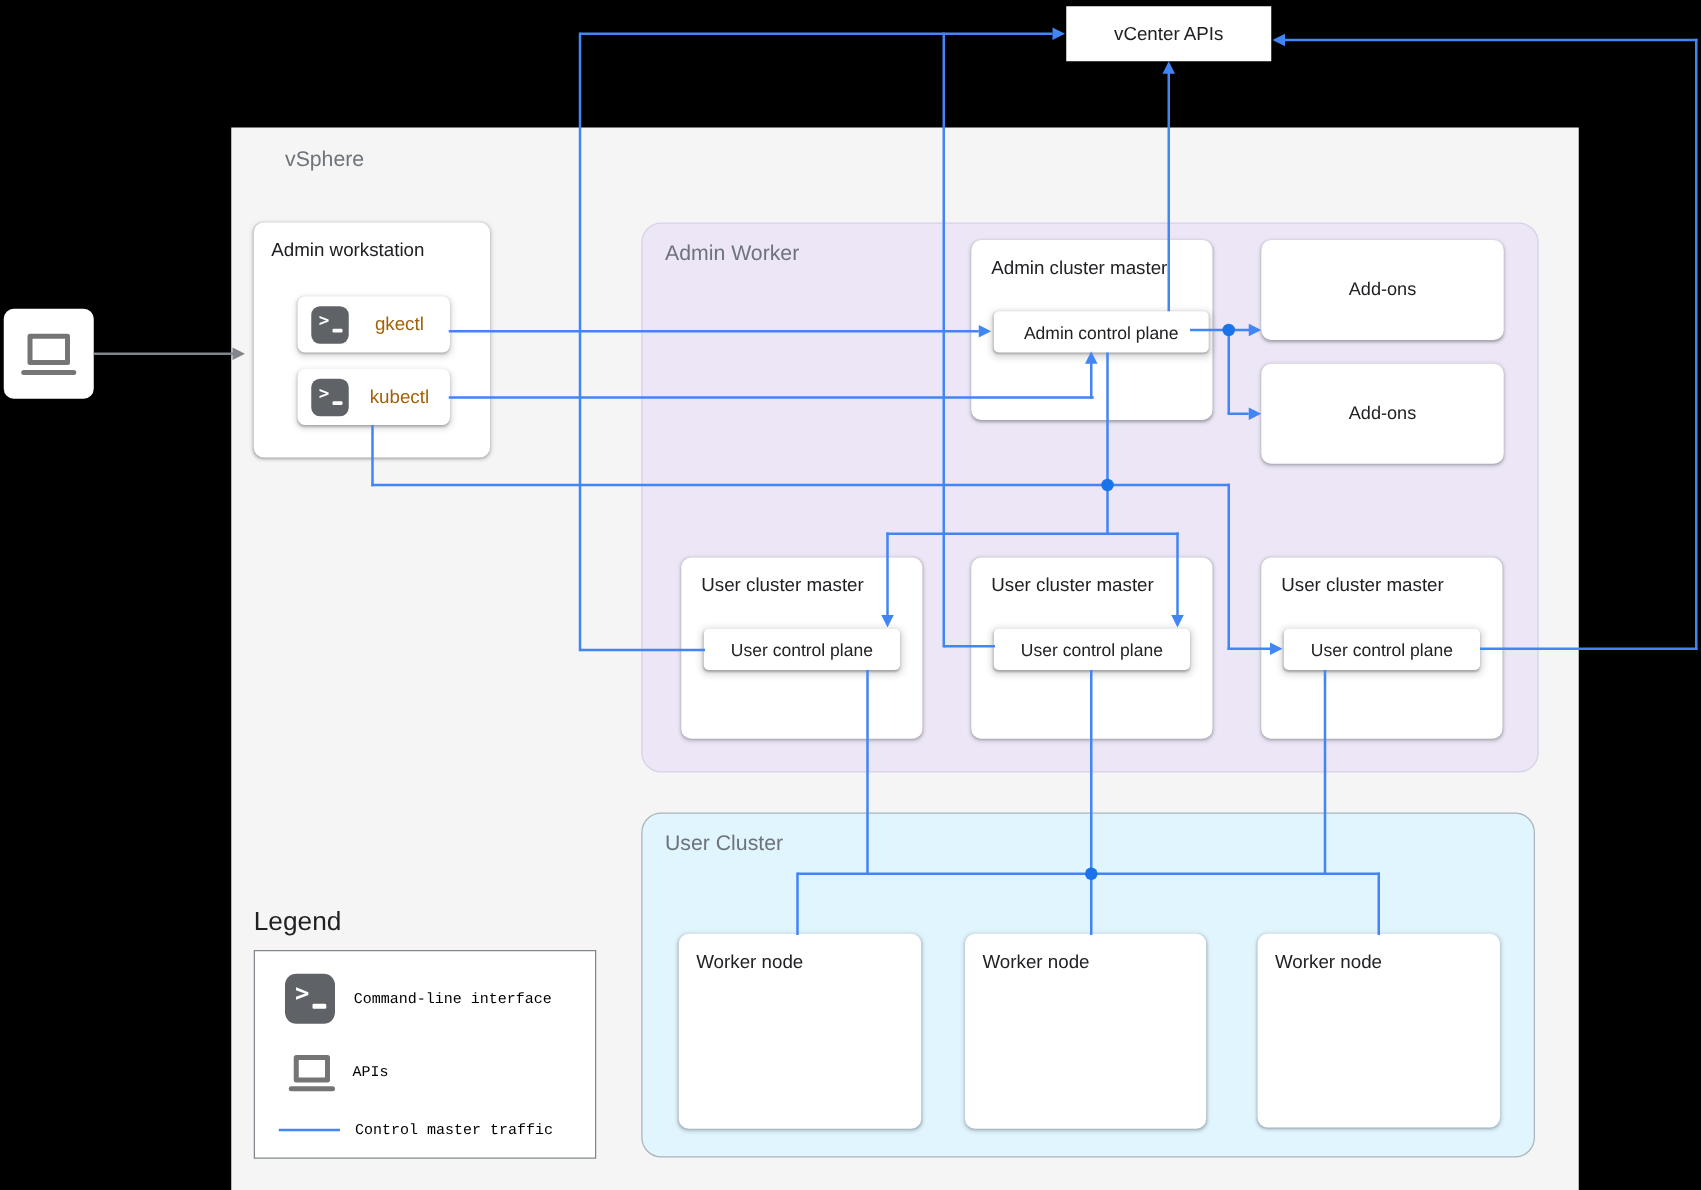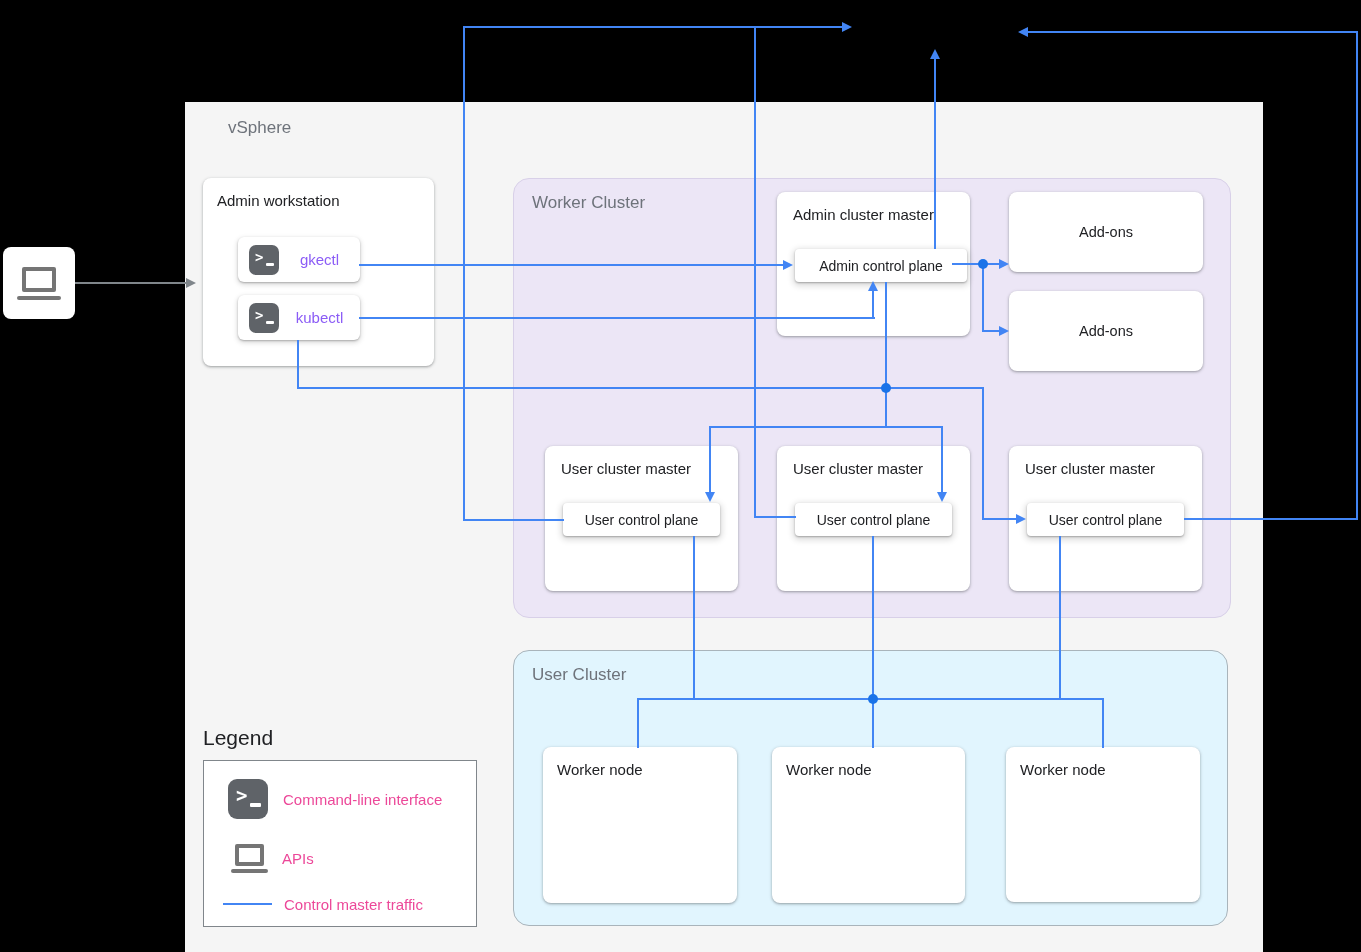--- a/index.html
+++ b/index.html
@@ -14,25 +14,25 @@
   .region-label{color:#6E737B;font-size:17px;white-space:nowrap;}
   .admin-cluster{left:513px;top:178px;width:718px;height:440px;background:#ECE6F6;border:1px solid #D8D0E8;border-radius:16px;box-sizing:border-box;}
   .user-cluster{left:513px;top:650px;width:715px;height:276px;background:#E1F5FE;border:1px solid #A9B4BB;border-radius:16px;box-sizing:border-box;}
   
   .card{position:absolute;background:#fff;border-radius:8px;box-shadow:0 1px 2px rgba(60,64,67,.30),0 1px 3px 1px rgba(60,64,67,.15);box-sizing:border-box;}
   .card .title{position:absolute;left:16px;top:14px;font-size:15px;color:#202124;white-space:nowrap;}
   .cp{position:absolute;background:#fff;border-radius:4px;box-shadow:0 1px 2px rgba(0,0,0,.28),0 2px 6px 2px rgba(0,0,0,.14);
       display:flex;align-items:center;justify-content:center;font-size:14px;color:#202124;white-space:nowrap;box-sizing:border-box;}
   .centered{display:flex;align-items:center;justify-content:center;font-size:14.5px;color:#202124;text-align:right;}
   
-  #admin-workstation{left:203px;top:178px;width:231px;height:188px;}
+  #admin-workstation{left:203px;top:178px;width:189px;height:188px;}
   .tool{position:absolute;left:35px;width:122px;height:45px;background:#fff;border-radius:6px;
         box-shadow:0 1px 2px rgba(0,0,0,.25),0 2px 5px 1px rgba(0,0,0,.13);
         display:flex;align-items:center;box-sizing:border-box;padding-left:11px;}
-  .tool .tool-label{flex:1;text-align:center;font-size:15px;color:#8b5cf6;}
+  .tool .tool-label{flex:1;text-align:center;font-size:15px;color:#a16207;}
   
   .term{position:relative;background:#5F6368;border-radius:7px;flex:0 0 auto;}
   .term-30{width:30px;height:30px;}
   .term-40{width:40px;height:40px;border-radius:9px;}
   .term .gt{position:absolute;color:#fff;font-weight:bold;font-family:"DejaVu Sans Mono","Liberation Mono",monospace;}
   .term-30 .gt{left:6px;top:4px;font-size:14px;}
   .term-40 .gt{left:8px;top:5px;font-size:19px;}
   .term .bar{position:absolute;background:#fff;border-radius:1px;}
   .term-30 .bar{right:5px;bottom:9px;width:8px;height:3px;}
   .term-40 .bar{right:7px;bottom:12px;width:11px;height:4px;}
@@ -60,35 +60,35 @@
   .dot{position:absolute;width:10px;height:10px;border-radius:50%;background:#1A73E8;z-index:32;}
   
   #vcenter{left:853px;top:5px;width:164px;height:44px;background:#fff;z-index:40;
            display:flex;align-items:center;justify-content:center;font-size:15px;color:#202124;}
   
   #user-box{left:3px;top:247px;width:72px;height:72px;background:#fff;border-radius:8px;
             display:flex;align-items:center;justify-content:center;}
   
   #legend-title{left:203px;top:726px;font-size:21px;color:#202124;font-weight:500;}
   #legend-box{left:203px;top:760px;width:274px;height:167px;background:#fff;border:1px solid #80868B;box-sizing:border-box;}
-  .legend-item-label{position:absolute;font-size:15px;color:#ec4899;white-space:nowrap;transform:translateY(-50%);}
+  .legend-item-label{position:absolute;font-size:12px;color:#000000;white-space:nowrap;transform:translateY(-50%);font-family:Liberation Mono, monospace;}
   #legend-line-sample{position:absolute;left:19px;top:142px;width:49px;height:2px;background:#4285F4;}
   .z20{z-index:20;}
 </style>
 </head>
 <body>
 
 <div class="stage">
 
   <div class="abs vsphere">
     <div class="abs region-label" style="left:43px;top:16px;">vSphere</div>
   </div>
 
   <div class="abs admin-cluster">
-    <div class="abs region-label" style="left:18px;top:14px;">Worker Cluster</div>
+    <div class="abs region-label" style="left:18px;top:14px;">Admin Worker</div>
   </div>
 
   <div class="abs user-cluster">
     <div class="abs region-label" style="left:18px;top:14px;">User Cluster</div>
   </div>
 
   <div class="card z20" id="admin-workstation">
     <div class="title" style="left:14px;">Admin workstation</div>
     <div class="tool" style="top:59px;">
       <span class="term term-30">
@@ -187,20 +187,21 @@
   <div class="vl" style="left:637px;top:698px;height:50px;"></div>
   <div class="vl" style="left:1102px;top:698px;height:50px;"></div>
 
   <div class="dot" style="left:881px;top:383px;"></div>
   <div class="dot" style="left:978px;top:259px;"></div>
   <div class="dot" style="left:868px;top:694px;"></div>
 
   <div class="hl gray-line" style="left:75px;top:282px;width:113px;z-index:10;"></div>
   <div class="arr arr-r arr-gray" style="left:186px;top:278px;z-index:11;"></div>
 
+  <div class="abs" id="vcenter">vCenter APIs</div>
 
   <div class="abs" id="user-box">
     <span class="laptop laptop-lg">
         <span class="screen"></span>
         <span class="base"></span>
       </span>
   </div>
 
   <div class="abs" id="legend-title">Legend</div>
   <div class="abs" id="legend-box">

